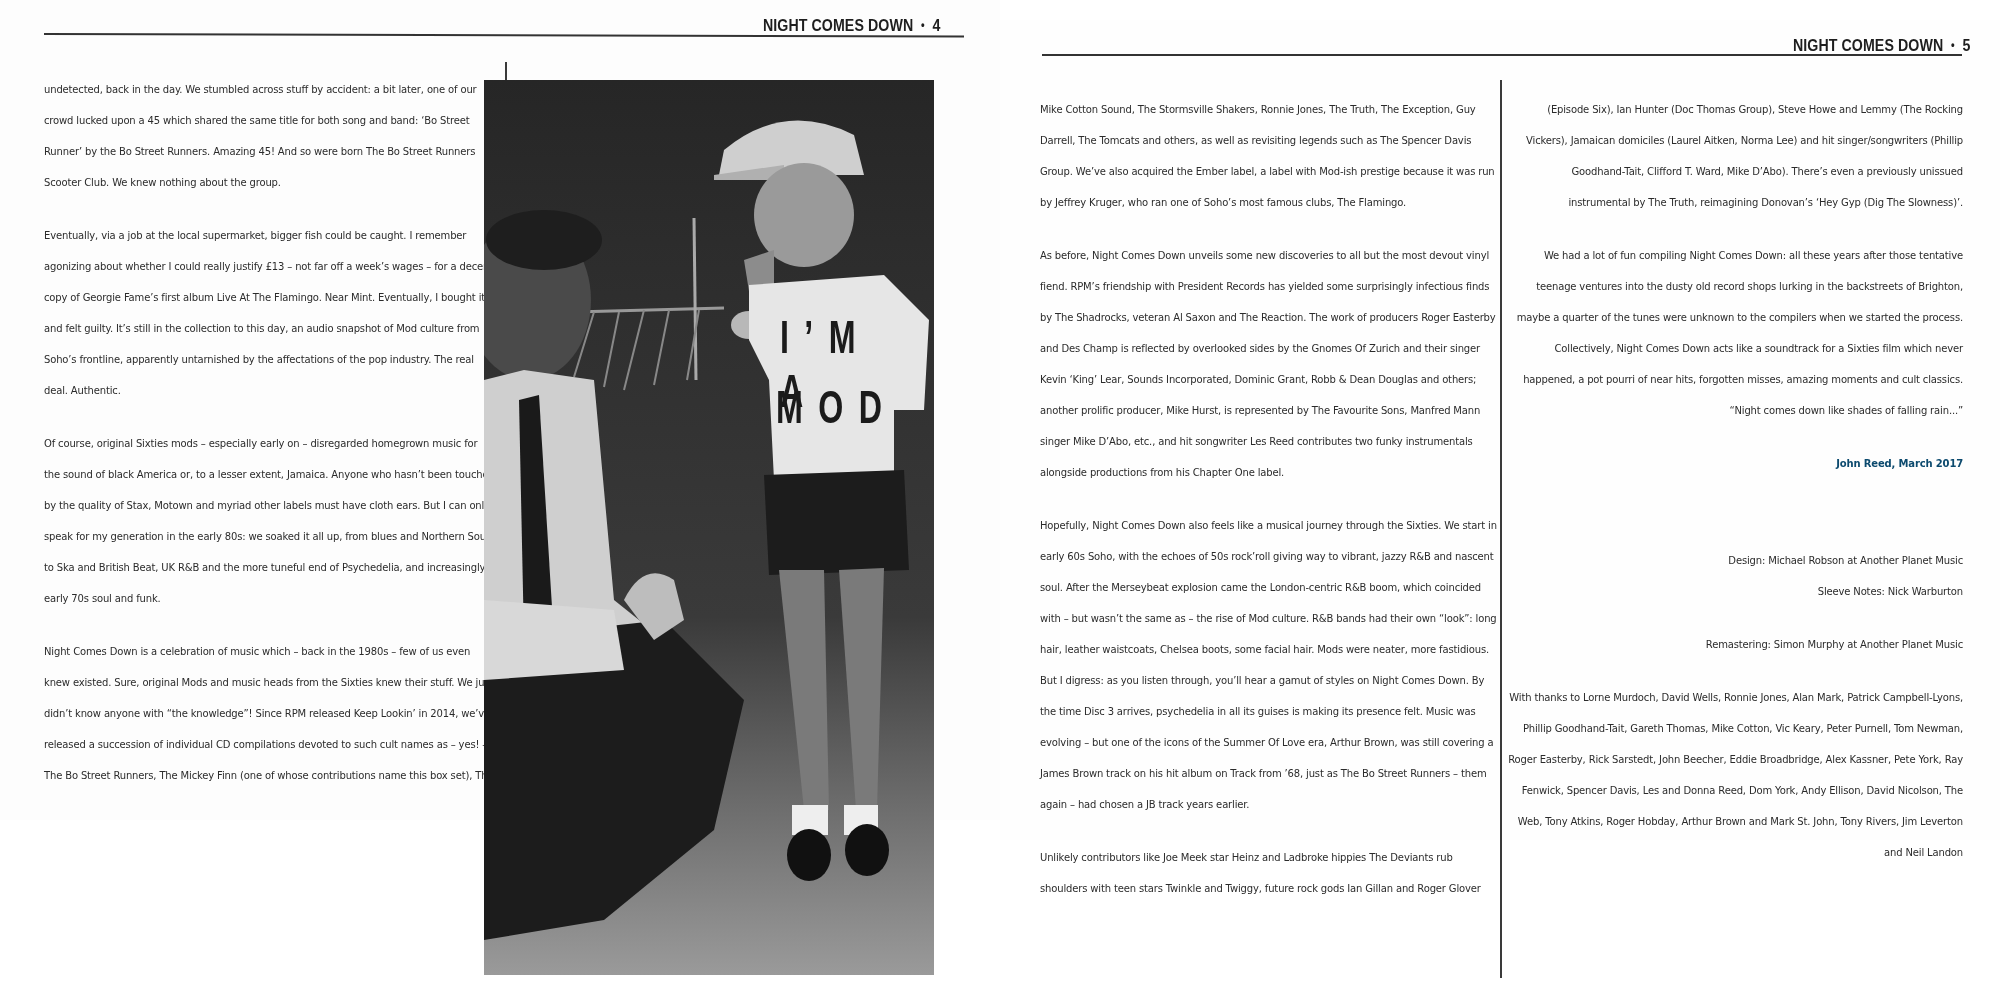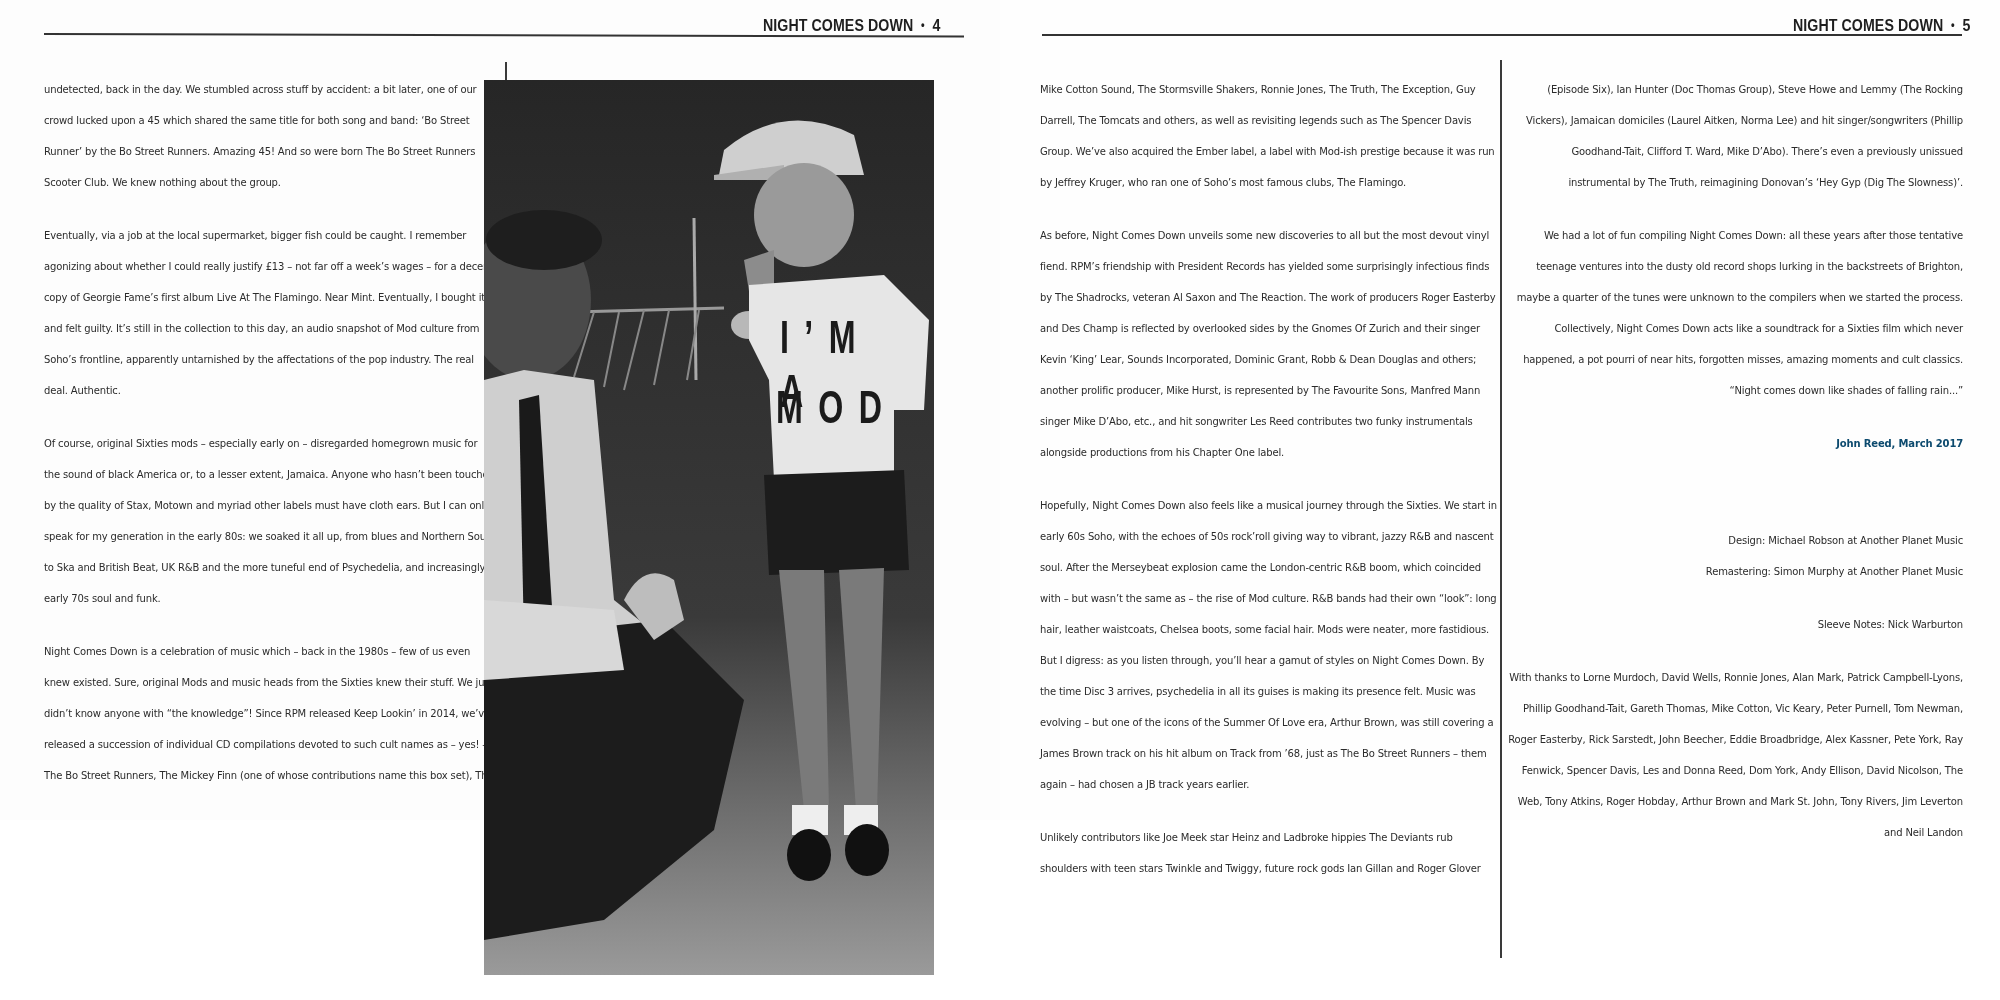--- a/index.html
+++ b/index.html
@@ -5,21 +5,21 @@
     html, body { margin: 0; padding: 0; }
     body {
       width: 2000px; height: 1000px; overflow: hidden;
       background: #ffffff;
       font-family: "DejaVu Sans", sans-serif;
       color: #2a2a2a;
       position: relative;
     }
     .page { position: absolute; top: 0; height: 820px; }
     .page-left { left: 0; width: 1000px; background: #fdfdfd; }
-    .page-right { left: 1000px; width: 1000px; background: #fefefe; }
+    .page-right { left: 1000px; width: 1000px; background: #fefefe; margin-top: 20px; }
 
     .running-head {
       position: absolute; top: 16px;
       font-family: "Liberation Sans", sans-serif;
       font-weight: bold; font-size: 16.5px; letter-spacing: 0.1px;
       color: #1e1e1e; transform: scaleX(0.86); transform-origin: right center;
       white-space: nowrap;
     }
     .running-head .bullet { margin: 0 9px; font-size: 12px; position: relative; top: -2px; }
     .head-rule { position: absolute; height: 2px; background: #333; }
@@ -126,17 +126,17 @@
     <p class="tight">Unlikely contributors like Joe Meek star Heinz and Ladbroke hippies The Deviants rub shoulders with teen stars Twinkle and Twiggy, future rock gods Ian Gillan and Roger Glover</p>
   </div>
 
   <div class="vdivider" style="left:500px; top:60px; height:898px;"></div>
 
   <div class="col" style="left:508px; top:74px; width:455px;text-align:right;">
     <p>(Episode Six), Ian Hunter (Doc Thomas Group), Steve Howe and Lemmy (The Rocking Vickers), Jamaican domiciles (Laurel Aitken, Norma Lee) and hit singer/songwriters (Phillip Goodhand-Tait, Clifford T. Ward, Mike D’Abo). There’s even a previously unissued instrumental by The Truth, reimagining Donovan’s ‘Hey Gyp (Dig The Slowness)’.</p>
     <p>We had a lot of fun compiling Night Comes Down: all these years after those tentative teenage ventures into the dusty old record shops lurking in the backstreets of Brighton, maybe a quarter of the tunes were unknown to the compilers when we started the process. Collectively, Night Comes Down acts like a soundtrack for a Sixties film which never happened, a pot pourri of near hits, forgotten misses, amazing moments and cult classics. “Night comes down like shades of falling rain...”</p>
     <p class="sig" style="margin-bottom:66px;">John Reed, March 2017</p>
     <p class="tight">Design: Michael Robson at Another Planet Music</p>
+    <p>Sleeve Notes: Nick Warburton</p>
     <p>Remastering: Simon Murphy at Another Planet Music</p>
-    <p>Sleeve Notes: Nick Warburton</p>
     <p class="tight">With thanks to Lorne Murdoch, David Wells, Ronnie Jones, Alan Mark, Patrick Campbell-Lyons, Phillip Goodhand-Tait, Gareth Thomas, Mike Cotton, Vic Keary, Peter Purnell, Tom Newman, Roger Easterby, Rick Sarstedt, John Beecher, Eddie Broadbridge, Alex Kassner, Pete York, Ray Fenwick, Spencer Davis, Les and Donna Reed, Dom York, Andy Ellison, David Nicolson, The Web, Tony Atkins, Roger Hobday, Arthur Brown and Mark St. John, Tony Rivers, Jim Leverton and Neil Landon</p>
   </div>
 </div>
 
 </body></html>

